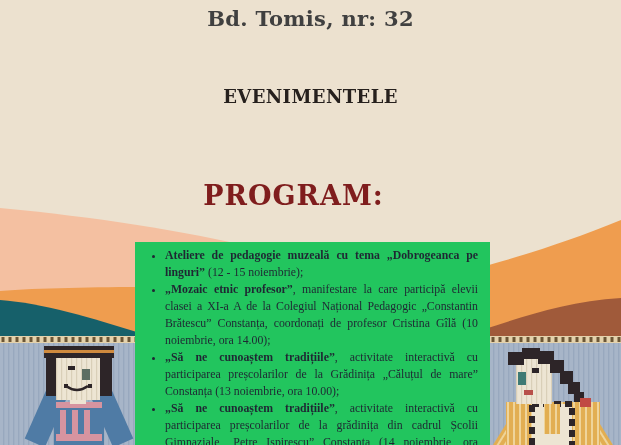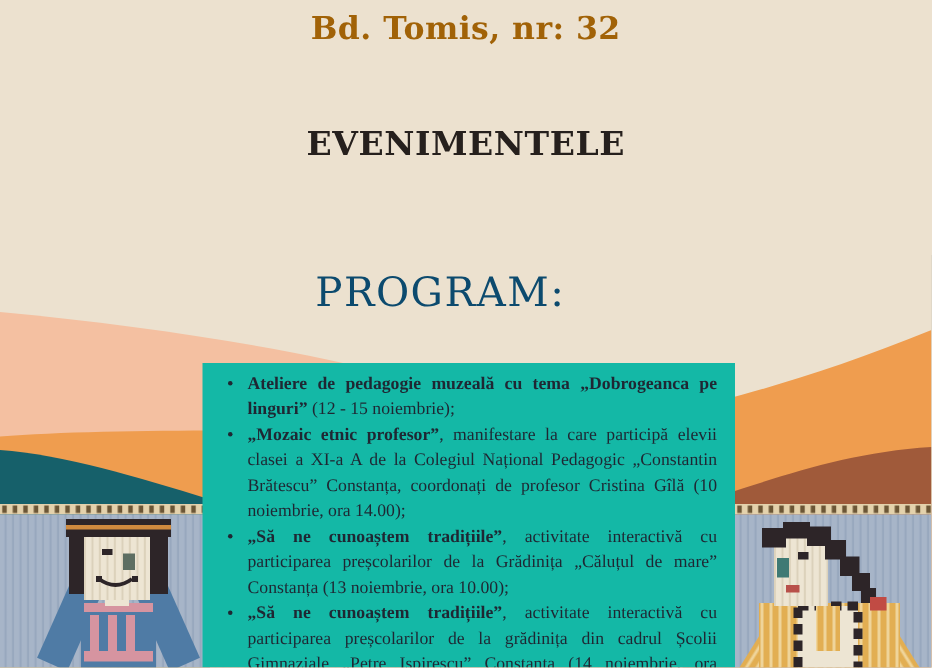--- a/index.html
+++ b/index.html
@@ -11,46 +11,46 @@
     font-family:"Liberation Serif", serif;
   }
   .bg-art{position:absolute;inset:0;width:621px;height:445px;}
   .address{
     position:absolute;top:6px;left:0;width:621px;
     text-align:center;
     font-family:"DejaVu Serif", serif;
     font-weight:700;
     font-size:21px;
     letter-spacing:0.3px;
-    color:#a16207;
+    color:#404040;
   }
   .events-heading{
     position:absolute;top:84px;left:0;width:621px;
     text-align:center;
     font-family:"DejaVu Serif", serif;
     font-weight:700;
-    font-size:22px;
+    font-size:18px;
     line-height:25px;
     letter-spacing:0.4px;
     color:#26201d;
   }
   .program-heading{
     position:absolute;top:180px;left:0;width:587px;
     text-align:center;
     font-family:"DejaVu Serif", serif;
-    font-weight:400;
+    font-weight:700;
     font-size:27px;
     letter-spacing:1px;
-    color:#0c4a6e;
+    color:#7f1d1d;
   }
   .program-box{
     position:absolute;
     left:135px;top:242px;
     width:355px;height:203px;
-    background:#14b8a6;
+    background:#22c55e;
     box-sizing:border-box;
     padding:5px 12px 0 12px;
     color:#1f2733;
   }
   .program-box ul{
     margin:0;
     padding:0 0 0 18px;
     list-style:disc;
   }
   .program-box li{

